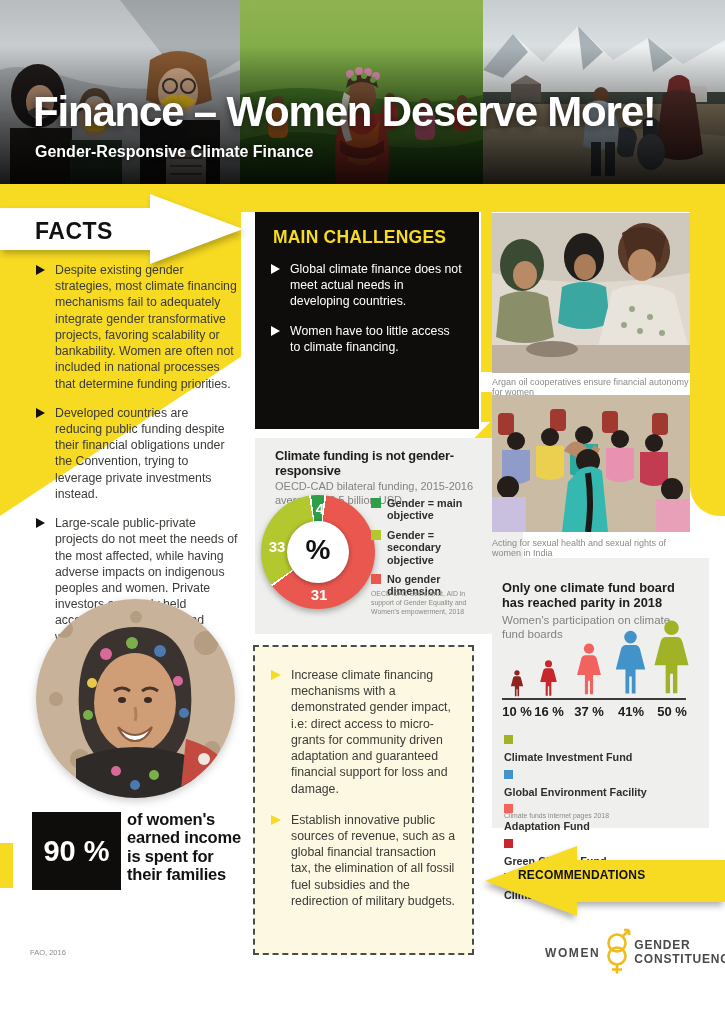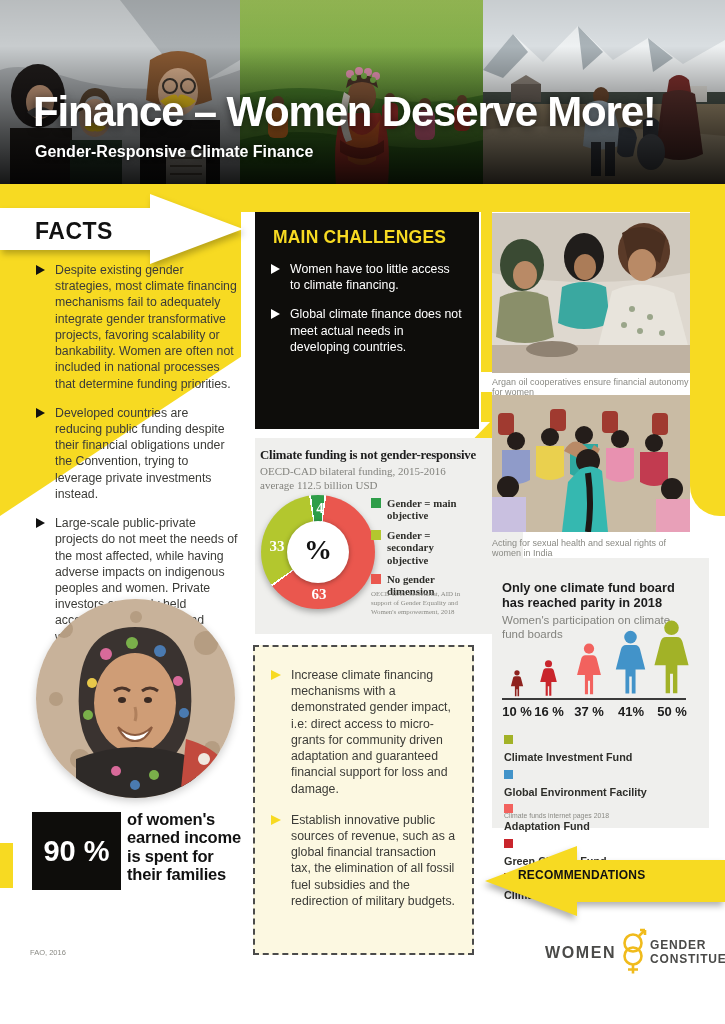--- a/index.html
+++ b/index.html
@@ -38,21 +38,21 @@
   .tri-black{border-left:9px solid #111;}
   .tri-white{border-left:9px solid #fff;}
   .tri-yellow{border-left:10px solid #f7da22;}
 
   
   .chal{left:255px;top:212px;width:224px;height:217px;background:#0e0d0b;color:#fff;box-sizing:border-box;padding:15px 16px;}
   .chal h2{margin:0 0 13px 2px;font-size:17.5px;font-weight:700;color:#f7da22;letter-spacing:.2px;}
   .chal .txt{font-size:12.3px;line-height:1.32;}
 
   
-  .fund{left:255px;top:438px;width:268px;height:196px;background:#efefed;box-sizing:border-box;padding:10px 5px;font-family:Liberation Serif, serif;}
+  .fund{left:255px;top:438px;width:268px;height:196px;background:#efefed;box-sizing:border-box;padding:10px 20px;}
   .fund-title{font-size:12.8px;font-weight:700;color:#1c1c1c;letter-spacing:-.2px;}
   .fund-sub{font-size:11px;color:#83837e;line-height:1.25;margin-top:2px;width:200px;}
   .donut{left:6px;top:57px;width:114px;height:114px;border-radius:50%;
     background:conic-gradient(from -7deg,
       #2f9e49 0deg 13.4deg, #fff 13.4deg 15.4deg,
       #ea574e 15.4deg 240.2deg, #fff 240.2deg 242.2deg,
       #b3c72e 242.2deg 358deg, #fff 358deg 360deg);
     filter:drop-shadow(0 3px 3px rgba(0,0,0,.3));}
   .donut-hole{left:32px;top:83px;width:62px;height:62px;border-radius:50%;background:#fff;
               box-shadow:0 1px 5px rgba(0,0,0,.35);}
@@ -97,21 +97,21 @@
            display:flex;align-items:center;justify-content:center;font-size:29px;font-weight:700;}
   .statdesc{left:127px;top:810px;width:122px;font-size:16.5px;font-weight:700;color:#111;line-height:1.12;letter-spacing:-.2px;}
   .fao{left:30px;top:948px;font-size:7.5px;color:#8a8a84;}
 
   
   .reco-arrow{left:482px;top:844px;filter:drop-shadow(-2px 4px 3px rgba(0,0,0,.3));}
   .reco-head{left:518px;top:868px;width:200px;font-size:12px;font-weight:700;color:#111;letter-spacing:.2px;}
 
   
   .logo{left:545px;top:928px;display:flex;align-items:center;}
-  .logo .w1{font-size:16px;font-weight:700;letter-spacing:1.6px;color:#4a4a48;text-align:right;}
+  .logo .w1{font-size:12px;font-weight:700;letter-spacing:1.6px;color:#4a4a48;text-align:right;}
   .logo .col{display:flex;flex-direction:column;line-height:1.15;}
   .logo .w2,.logo .w3{font-size:12px;font-weight:700;letter-spacing:.8px;color:#4a4a48;}
 </style>
 </head>
 <body>
 
 <div class="poster">
 
   <svg width="0" height="0" style="position:absolute">
     <symbol id="woman" viewBox="0 0 44 80">
@@ -236,36 +236,36 @@
     <div class="bullet">
       <span class="tri tri-black"></span>
       <span class="txt">Large-scale public-private projects do not meet the needs of the most affected, while having adverse impacts on indigenous peoples and women. Private investors are rarely held accountable for human and women's rights violations.</span>
     </div>
   </div>
 
   <div class="abs chal">
     <h2>MAIN CHALLENGES</h2>
     <div class="bullet">
       <span class="tri tri-white"></span>
+      <span class="txt">Global climate finance does not meet actual needs in developing countries.</span>
+    </div>
+    <div class="bullet">
+      <span class="tri tri-white"></span>
       <span class="txt">Women have too little access to climate financing.</span>
-    </div>
-    <div class="bullet">
-      <span class="tri tri-white"></span>
-      <span class="txt">Global climate finance does not meet actual needs in developing countries.</span>
     </div>
   </div>
 
   <div class="abs fund">
     <div class="fund-title">Climate funding is not gender-responsive</div>
     <div class="fund-sub">OECD-CAD bilateral funding, 2015-2016 average 112.5 billion USD</div>
     <div class="abs donut"></div>
     <div class="abs donut-hole"></div>
     <div class="abs dlabel" style="left:52px;top:62px;">4</div>
     <div class="abs dlabel" style="left:9px;top:100px;">33</div>
-    <div class="abs dlabel" style="left:51px;top:148px;">63</div>
+    <div class="abs dlabel" style="left:51px;top:148px;">31</div>
     <div class="abs dcenter">%</div>
     <div class="abs dlegend">
       <div class="dleg-item">
         <span class="dleg-sw" style="background:#2f9e49"></span>
         <span class="dleg-t">Gender = main objective</span>
       </div>
       <div class="dleg-item">
         <span class="dleg-sw" style="background:#b3c72e"></span>
         <span class="dleg-t">Gender = secondary objective</span>
       </div>

